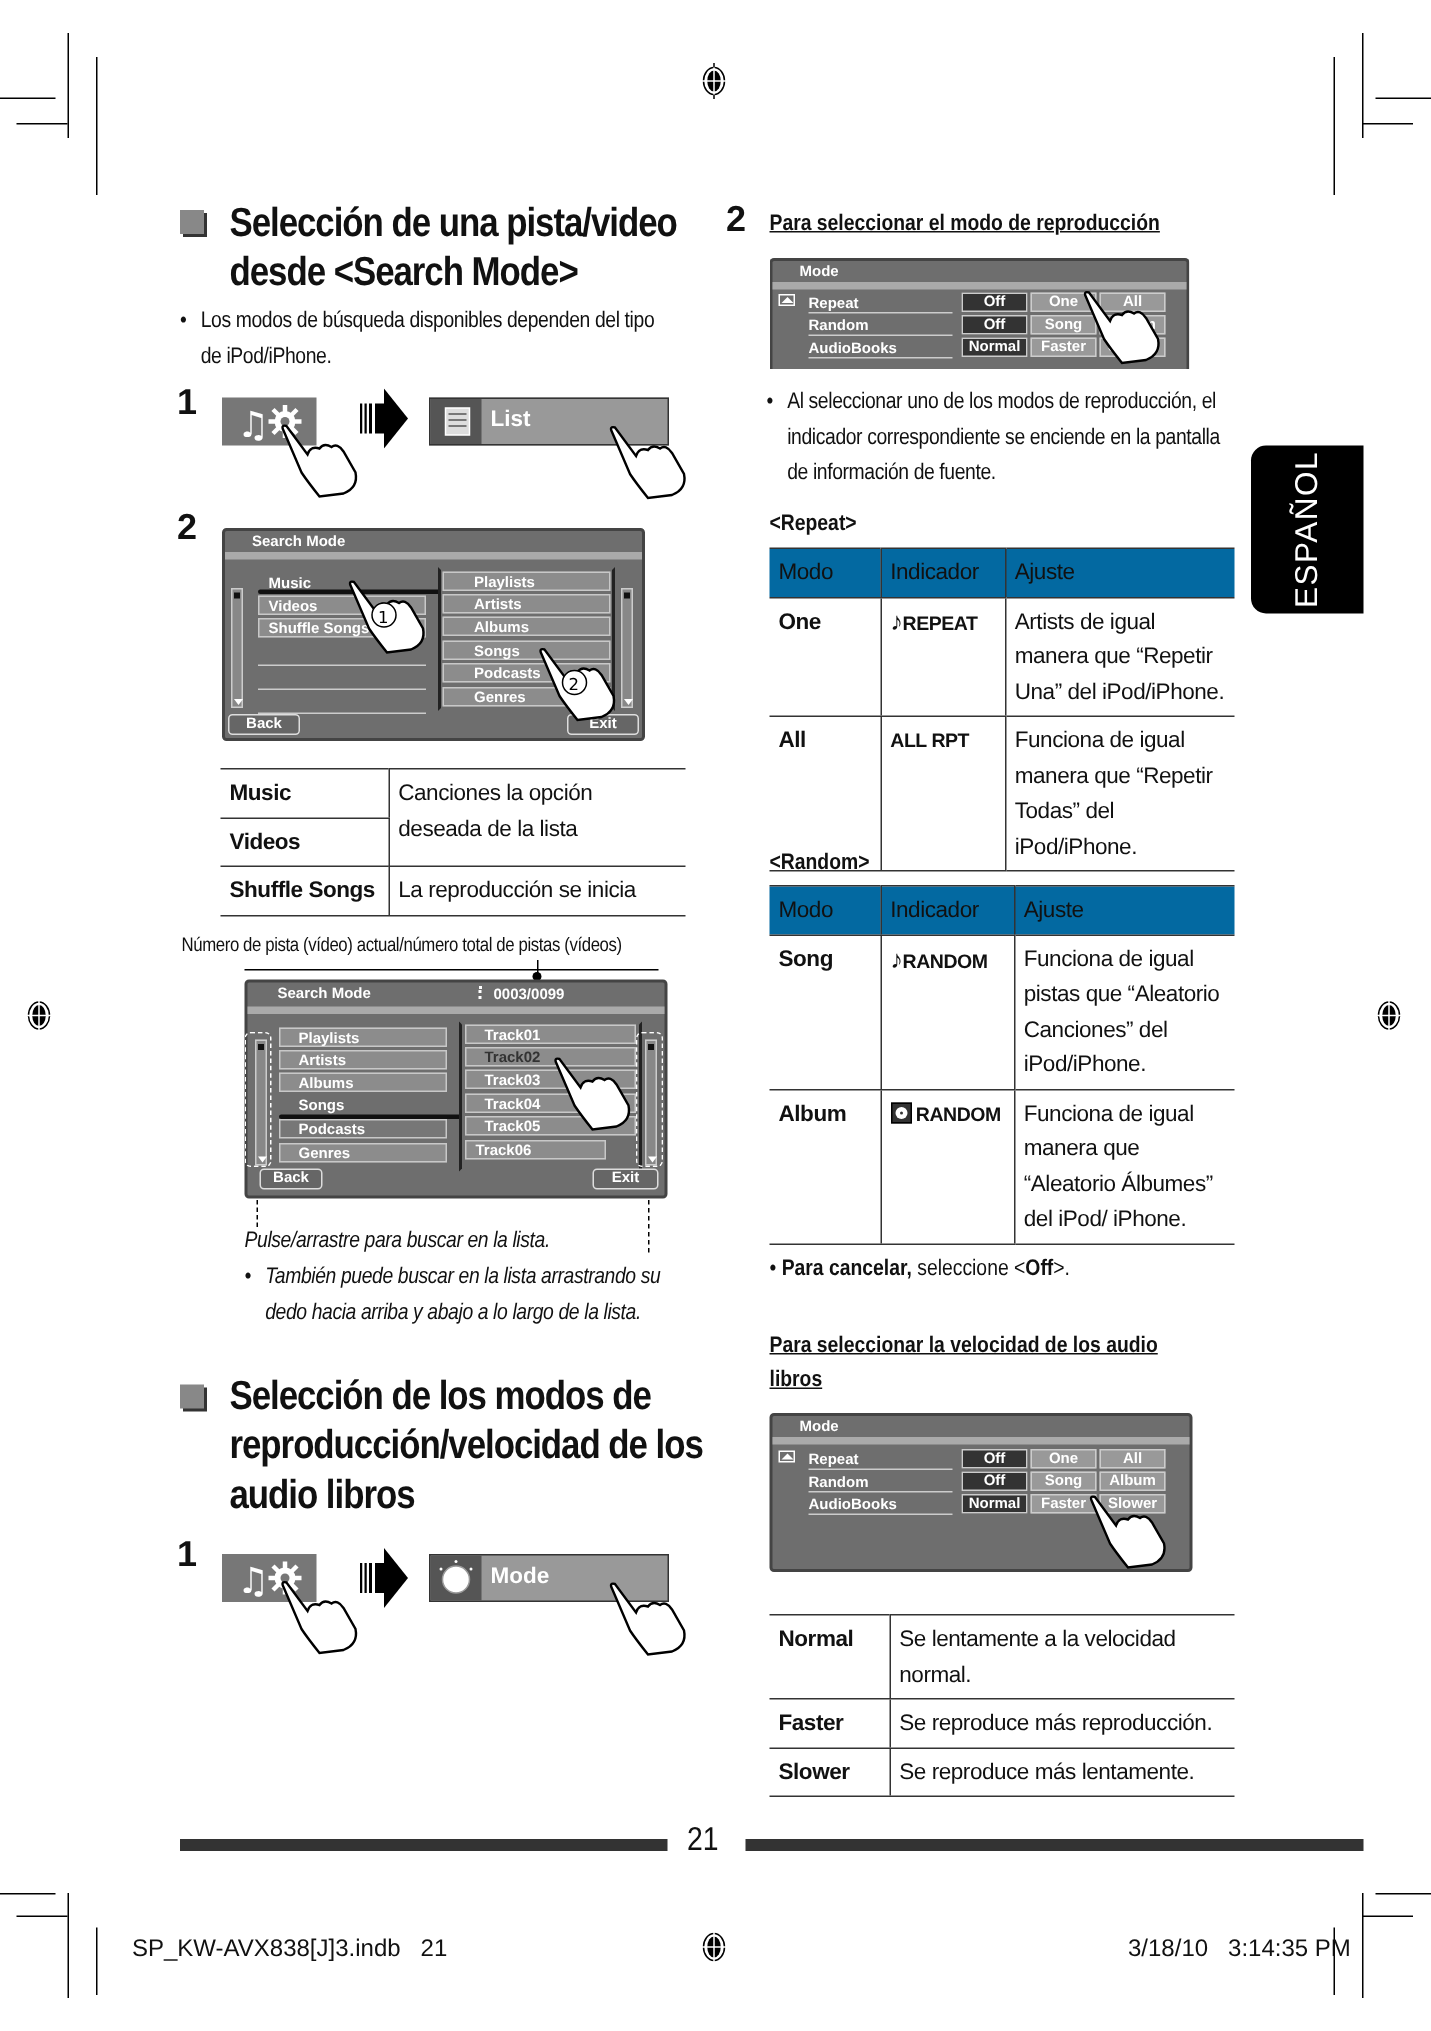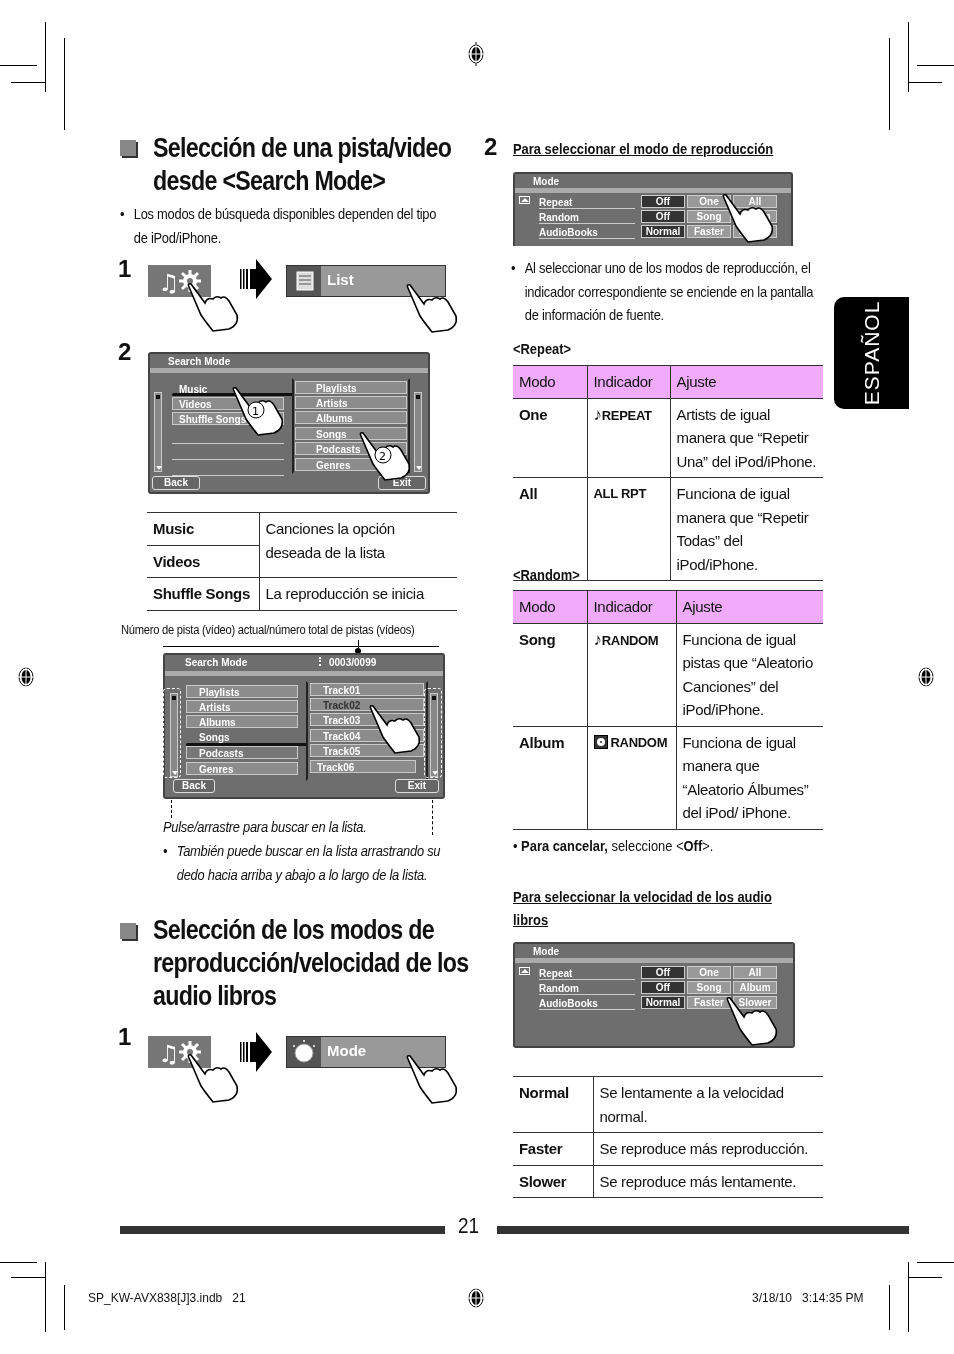--- a/index.html
+++ b/index.html
@@ -31,32 +31,32 @@
   
   .tile { position: absolute; background: #777; }
   .barbtn { position: absolute; background: #999; border: 1px solid #333; }
   .barbtn .ic { position: absolute; left: 0; top: 0; bottom: 0; width: 34px; background: #555; }
   .barbtn .lbl { position: absolute; left: 40px; top: 5px; color: #fff; font-size: 15px; font-weight: bold; }
   .arrow { position: absolute; }
   
   table { border-collapse: collapse; }
   .t { position: absolute; font-size: 15px; letter-spacing: -0.3px; }
   .t td { vertical-align: top; padding: 4px 6px; line-height: 23.5px; }
-  .t .hdr td { background: #f0abfc; border-bottom: 1px solid #333; vertical-align: middle; }
+  .t .hdr td { background: #0369a1; border-bottom: 1px solid #333; vertical-align: middle; }
   .t .bold { font-weight: bold; }
   .mode-table td { border-bottom: 1px solid #333; }
   .mode-table td + td { border-left: 1px solid #333; }
   .mode-grid .cell { position: absolute; height: 13px; font-size: 10px; font-weight: bold; color: #fff; text-align: center; line-height: 12px; border: 1px solid #ccc; background: #999; }
   .mode-grid .cell.on { background: #333; }
   .mrow { position: absolute; font-size: 10px; font-weight: bold; color: #fff; border-bottom: 1px solid #ccc; }
   .italic { font-style: italic; }
   .esp { position: absolute; left: 834px; top: 297px; width: 75px; height: 112px; background: #000; border-radius: 10px 0 0 10px; }
   .esp span { position: absolute; left: 50%; top: 50%; color: #fff; font-size: 21px; transform: translate(-50%, -50%) rotate(-90deg); letter-spacing: 1px; white-space: nowrap; }
   .rule { position: absolute; height: 8px; background: #333; }
-  .footer { position: absolute; font-size: 12px; color: #111; }
+  .footer { position: absolute; font-size: 16px; color: #111; }
 </style>
 </head>
 <body>
 
 <div>
   <div class="vline" style="left:45px;top:22px;height:70px;"></div>
   <div class="vline" style="left:64px;top:38px;height:92px;"></div>
   <div class="hline" style="left:0;top:65px;width:37px;"></div>
   <div class="hline" style="left:11px;top:82px;width:34px;"></div>
   <div class="vline" style="left:908px;top:22px;height:70px;"></div>
@@ -229,21 +229,21 @@
   <div class="li plain" style="left:21px;top:75px;width:112px;padding-left:12px;">Songs</div>
   <div class="abs" style="left:21px;top:88px;width:122px;height:3px;background:#111;border-radius:2px;"></div>
   <div class="li" style="left:21px;top:91px;width:112px;padding-left:12px;background:#777;">Podcasts</div>
   <div class="li" style="left:21px;top:107px;width:112px;padding-left:12px;">Genres</div>
   <div class="bracket" style="left:141px;top:26px;width:122px;height:100px;border-top-color:transparent;border-bottom-color:transparent;"></div>
   <div class="li" style="left:145px;top:28px;width:114px;padding-left:12px;">Track01</div>
   <div class="li" style="left:145px;top:43px;width:114px;padding-left:12px;color:#333;">Track02</div>
   <div class="li" style="left:145px;top:58px;width:114px;padding-left:12px;">Track03</div>
   <div class="li" style="left:145px;top:74px;width:114px;padding-left:12px;">Track04</div>
   <div class="li" style="left:145px;top:89px;width:114px;padding-left:12px;">Track05</div>
-  <div class="li" style="left:145px;top:105px;width:106px;">Track06</div>
+  <div class="li" style="left:145px;top:105px;width:94px;">Track06</div>
   <div class="scroll" style="left:265px;top:38px;height:84px;">
       <div class="thumb"></div>
       <div class="down"></div>
     </div>
   <div class="btn" style="left:8px;top:124px;width:42px;">Back</div>
   <div class="btn" style="left:230px;top:124px;width:44px;">Exit</div>
 </div>
 <div class="abs" style="left:163px;top:688px;width:18px;height:90px;border:1px dashed #fff;border-radius:4px;"></div>
 <div class="abs" style="left:424px;top:688px;width:18px;height:90px;border:1px dashed #fff;border-radius:4px;"></div>
 <div class="abs" style="left:171px;top:800px;width:0;height:18px;border-left:1px dashed #000;"></div>

